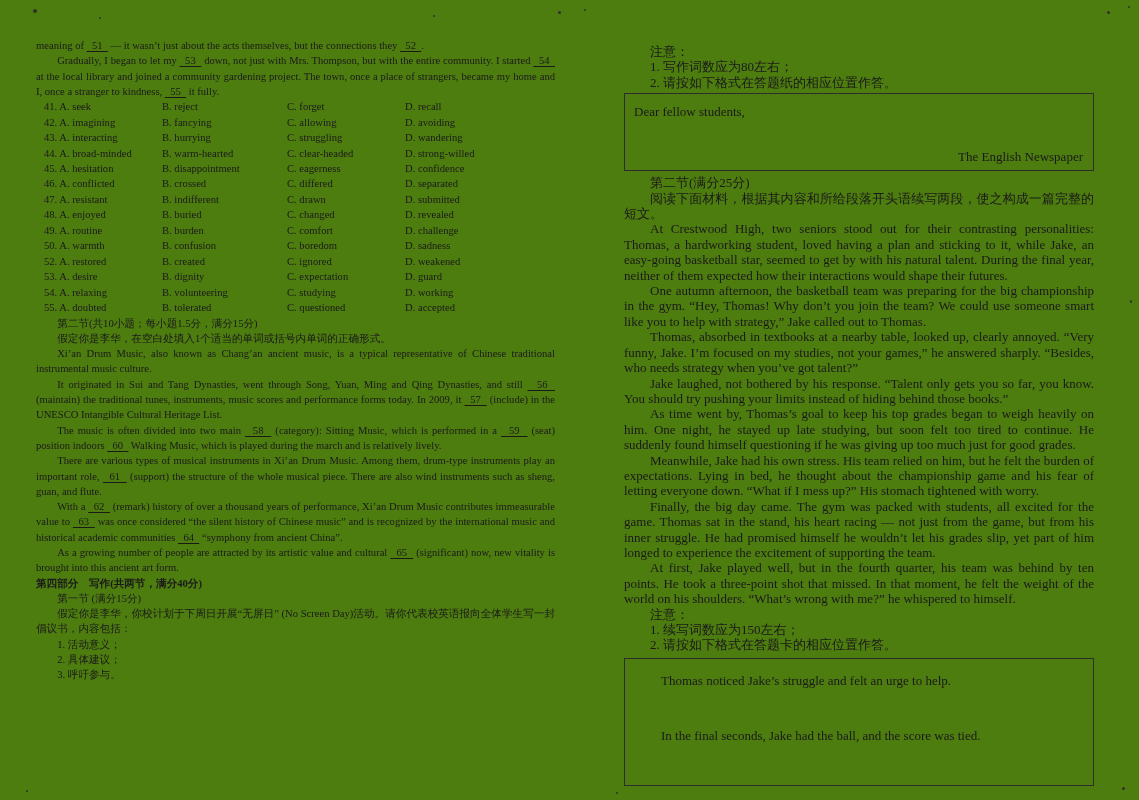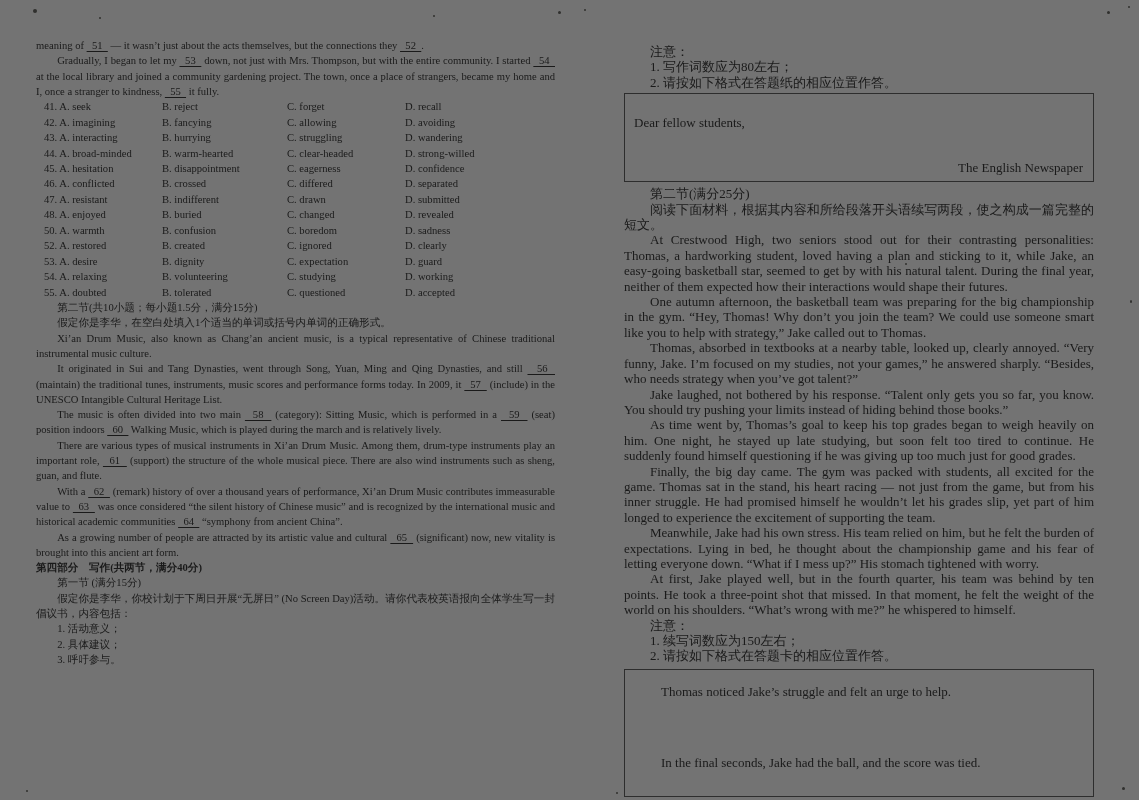--- a/index.html
+++ b/index.html
@@ -3,36 +3,36 @@
 <meta charset="utf-8">
 <style>
   html, body { margin:0; padding:0; }
   body {
     width:1139px; height:800px; position:relative; overflow:hidden;
     background:#a9a9a7;
     font-family:"Liberation Serif","DejaVu Serif",serif;
   }
   .scan {
     position:absolute; left:0; top:0; width:1139px; height:800px;
-    background:#737373; overflow:hidden; color:#1a1a1a;
+    background:#4d7c0f; overflow:hidden; color:#1a1a1a;
   }
   .col { position:absolute; }
   .col-left  { left:36px;  top:38px; width:519px; font-size:10.6px; line-height:15.3px; }
   .col-right { left:624px; top:44px; width:470px; font-size:13px; line-height:15.4px; }
   p { margin:0; text-align:justify; }
   .ind { text-indent:2em; }
   .bold { font-weight:bold; }
   .blank { text-decoration:underline; text-underline-offset:2px; }
   .mcq-row { display:grid; grid-template-columns:118px 125px 118px 1fr; line-height:15.45px;margin-left:8px; }
   .box { border:1.3px solid #2d2d2d; }
-  .box1 { margin:3px 0 4px 0; height:66px; position:relative; padding:21px 9px 0 9px; }
+  .box1 { margin:3px 0 4px 0; height:66px; position:relative; padding:10px 9px 0 9px; }
   .box1 .sig { position:absolute; right:10px; bottom:6px; text-align:right; }
   .box2 { margin-top:5px; height:112px; padding:14px 16px 0 10px; }
   .box2 p { text-indent:2em; }
-  .box2 .opening2 { margin-top:56px; }
+  .box2 .opening2 { margin-top:40px; }
   .footer { position:absolute; text-align:center; font-size:11px; color:#1a1a1a;margin-top:32px; }
   .footer-left  { left:36px;  width:519px; top:774px; }
   .footer-right { left:624px; width:470px; top:775px; }
   .speck { position:absolute; display:block; background:#30302e; border-radius:50%; }
 </style>
 </head>
 <body>
 
 <div class="scan">
 
@@ -83,30 +83,36 @@
           <span>C. drawn</span>
           <span>D. submitted</span>
         </div>
         <div class="mcq-row">
           <span>48. A. enjoyed</span>
           <span>B. buried</span>
           <span>C. changed</span>
           <span>D. revealed</span>
         </div>
         <div class="mcq-row">
+          <span>49. A. routine</span>
+          <span>B. burden</span>
+          <span>C. comfort</span>
+          <span>D. challenge</span>
+        </div>
+        <div class="mcq-row">
           <span>50. A. warmth</span>
           <span>B. confusion</span>
           <span>C. boredom</span>
           <span>D. sadness</span>
         </div>
         <div class="mcq-row">
           <span>52. A. restored</span>
           <span>B. created</span>
           <span>C. ignored</span>
-          <span>D. clearly</span>
+          <span>D. weakened</span>
         </div>
         <div class="mcq-row">
           <span>53. A. desire</span>
           <span>B. dignity</span>
           <span>C. expectation</span>
           <span>D. guard</span>
         </div>
         <div class="mcq-row">
           <span>54. A. relaxing</span>
           <span>B. volunteering</span>
@@ -150,22 +156,22 @@
     </div>
 
     <p class="ind">第二节(满分25分)</p>
     <p class="ind">阅读下面材料，根据其内容和所给段落开头语续写两段，使之构成一篇完整的短文。</p>
 
     <p class="ind">At Crestwood High, two seniors stood out for their contrasting personalities: Thomas, a hardworking student, loved having a plan and sticking to it, while Jake, an easy-going basketball star, seemed to get by with his natural talent. During the final year, neither of them expected how their interactions would shape their futures.</p>
       <p class="ind">One autumn afternoon, the basketball team was preparing for the big championship in the gym. “Hey, Thomas! Why don’t you join the team? We could use someone smart like you to help with strategy,” Jake called out to Thomas.</p>
       <p class="ind">Thomas, absorbed in textbooks at a nearby table, looked up, clearly annoyed. “Very funny, Jake. I’m focused on my studies, not your games,” he answered sharply. “Besides, who needs strategy when you’ve got talent?”</p>
       <p class="ind">Jake laughed, not bothered by his response. “Talent only gets you so far, you know. You should try pushing your limits instead of hiding behind those books.”</p>
       <p class="ind">As time went by, Thomas’s goal to keep his top grades began to weigh heavily on him. One night, he stayed up late studying, but soon felt too tired to continue. He suddenly found himself questioning if he was giving up too much just for good grades.</p>
+      <p class="ind">Meanwhile, Jake had his own stress. His team relied on him, but he felt the burden of expectations. Lying in bed, he thought about the championship game and his fear of letting everyone down. “What if I mess up?” His stomach tightened with worry.</p>
       <p class="ind">Finally, the big day came. The gym was packed with students, all excited for the game. Thomas sat in the stand, his heart racing — not just from the game, but from his inner struggle. He had promised himself he wouldn’t let his grades slip, yet part of him longed to experience the excitement of supporting the team.</p>
-      <p class="ind">Meanwhile, Jake had his own stress. His team relied on him, but he felt the burden of expectations. Lying in bed, he thought about the championship game and his fear of letting everyone down. “What if I mess up?” His stomach tightened with worry.</p>
       <p class="ind">At first, Jake played well, but in the fourth quarter, his team was behind by ten points. He took a three-point shot that missed. In that moment, he felt the weight of the world on his shoulders. “What’s wrong with me?” he whispered to himself.</p>
 
     <p class="ind">注意：</p>
     <p class="ind">1. 续写词数应为150左右；</p>
       <p class="ind">2. 请按如下格式在答题卡的相应位置作答。</p>
 
     <div class="box box2">
       <p>Thomas noticed Jake’s struggle and felt an urge to help.</p>
       <p class="opening2">In the final seconds, Jake had the ball, and the score was tied.</p>
     </div>

